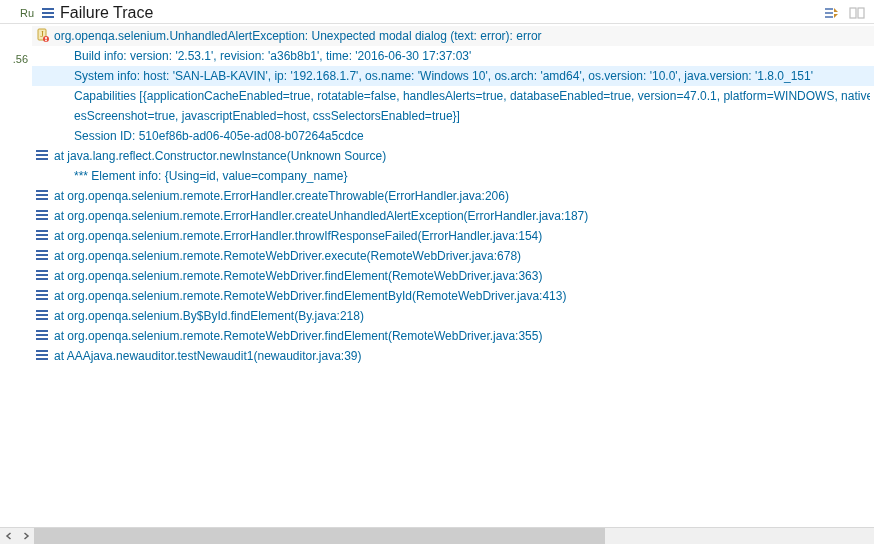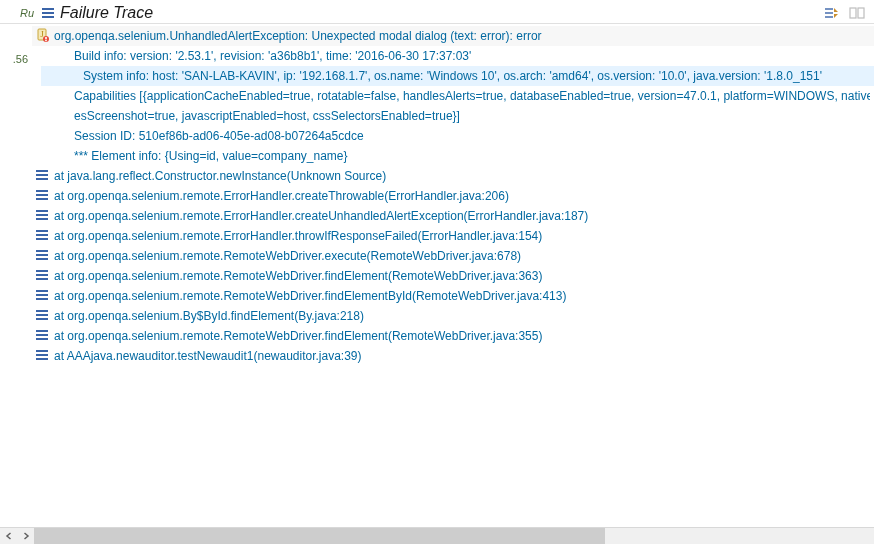--- a/index.html
+++ b/index.html
@@ -14,21 +14,20 @@
     display: flex;
     flex-direction: column;
   }
   .header-row {
     display: flex;
     align-items: center;
     padding: 4px 6px 2px 4px;
     border-bottom: 1px solid #e0e0e0;
     height: 24px;
     gap: 4px;
-    font-style: italic;
   }
   .left-gutter {
     width: 32px;
     flex-shrink: 0;
     text-align: right;
     padding-right: 2px;
     font-size: 11px;
     color: #4a6b38;
   }
   .gutter-icon {
@@ -88,21 +87,20 @@
     gap: 4px;
     padding: 1px 4px 1px 2px;
     line-height: 18px;
     white-space: nowrap;
   }
   .trace-row.exception {
     background: #f7f7f7;
   }
   .trace-row.highlighted {
     background: #e5f3ff;
-    margin-left: 9px;
   }
   .trace-row .icon-slot {
     width: 16px; height: 16px;
     flex-shrink: 0;
     display: inline-flex;
     align-items: center; justify-content: center;
   }
   .trace-text {
     color: #0369a1;
     font-size: 12px;
@@ -211,35 +209,35 @@
           <span class="icon-slot "></span>
           <span class="indent-pad"></span>
           <span class="trace-text">esScreenshot=true, javascriptEnabled=host, cssSelectorsEnabled=true}]</span>
         </div>
         <div class="trace-row">
           <span class="icon-slot "></span>
           <span class="indent-pad"></span>
           <span class="trace-text">Session ID: 510ef86b-ad06-405e-ad08-b07264a5cdce</span>
         </div>
         <div class="trace-row">
+          <span class="icon-slot stack-icon">
+            <svg viewBox="0 0 14 12">
+              <g stroke="#3a64a8" stroke-width="2">
+                <line x1="1" y1="2" x2="13" y2="2"></line>
+                <line x1="1" y1="6" x2="13" y2="6"></line>
+                <line x1="1" y1="10" x2="13" y2="10"></line>
+              </g>
+            </svg>
+          </span>
+          <span class="trace-text">at java.lang.reflect.Constructor.newInstance(Unknown Source)</span>
+        </div>
+        <div class="trace-row">
           <span class="icon-slot "></span>
           <span class="indent-pad"></span>
           <span class="trace-text">*** Element info: {Using=id, value=company_name}</span>
-        </div>
-        <div class="trace-row">
-          <span class="icon-slot stack-icon">
-            <svg viewBox="0 0 14 12">
-              <g stroke="#3a64a8" stroke-width="2">
-                <line x1="1" y1="2" x2="13" y2="2"></line>
-                <line x1="1" y1="6" x2="13" y2="6"></line>
-                <line x1="1" y1="10" x2="13" y2="10"></line>
-              </g>
-            </svg>
-          </span>
-          <span class="trace-text">at java.lang.reflect.Constructor.newInstance(Unknown Source)</span>
         </div>
         <div class="trace-row">
           <span class="icon-slot stack-icon">
             <svg viewBox="0 0 14 12">
               <g stroke="#3a64a8" stroke-width="2">
                 <line x1="1" y1="2" x2="13" y2="2"></line>
                 <line x1="1" y1="6" x2="13" y2="6"></line>
                 <line x1="1" y1="10" x2="13" y2="10"></line>
               </g>
             </svg>

